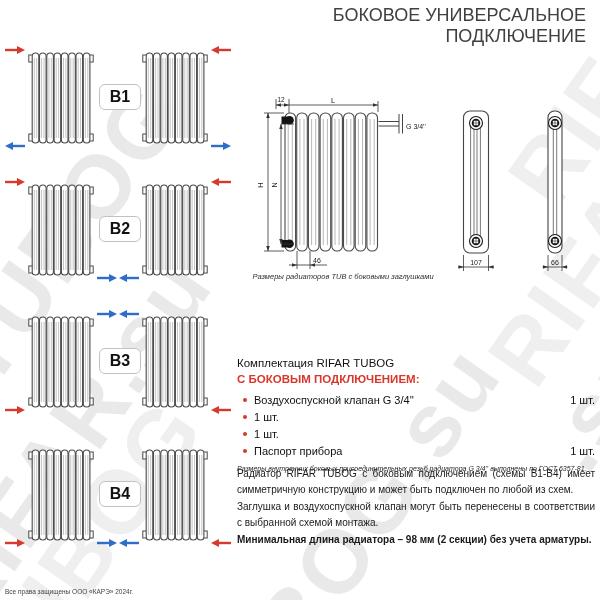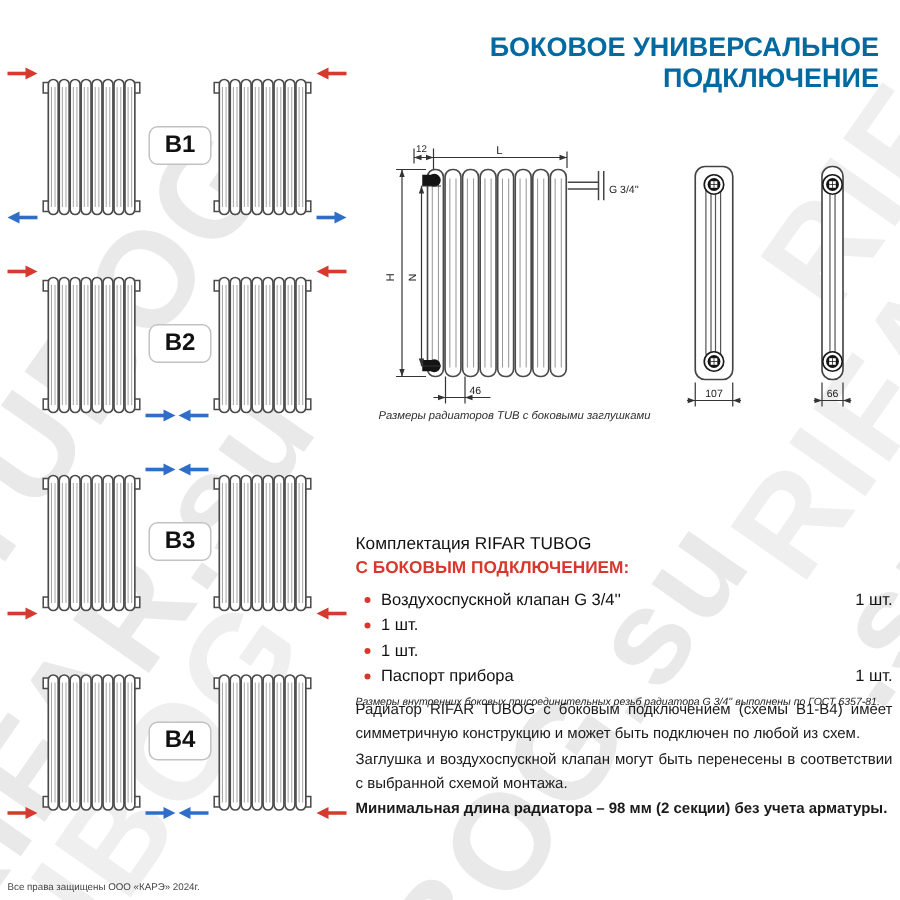--- a/index.html
+++ b/index.html
@@ -9,21 +9,21 @@
   
   #watermarks{position:absolute;inset:0;z-index:0;overflow:hidden;}
   .wm{position:absolute;font-weight:800;font-size:90px;letter-spacing:3px;white-space:nowrap;
       transform-origin:0 0;transform:rotate(-55deg);user-select:none;}
   .wm.a{color:#e9e9e9;} .wm.b{color:#f0efef;}
 
   
   #content{position:absolute;inset:0;z-index:1;}
 
   
-  #title{position:absolute;top:21px;right:14px;text-align:right;font-size:18px;line-height:21px;font-weight:700;color:#0369a1;}
+  #title{position:absolute;top:5px;right:14px;text-align:right;font-size:18px;line-height:21px;font-weight:400;color:#404040;}
 
   
   .scheme-row{position:absolute;left:0;width:232px;height:112px;}
   .rad{position:absolute;top:6px;}
   .rad.left{left:28px;} .rad.right{left:142px;}
   .scheme-label{position:absolute;left:99px;top:44px;width:40px;height:24px;border:1.5px solid #c2c2c2;
       border-radius:6px;background:#fff;display:flex;align-items:center;justify-content:center;
       font-weight:800;font-size:16px;color:#111;text-align:center;}
   .flow-arrow{position:absolute;width:22px;height:10px;}
 

